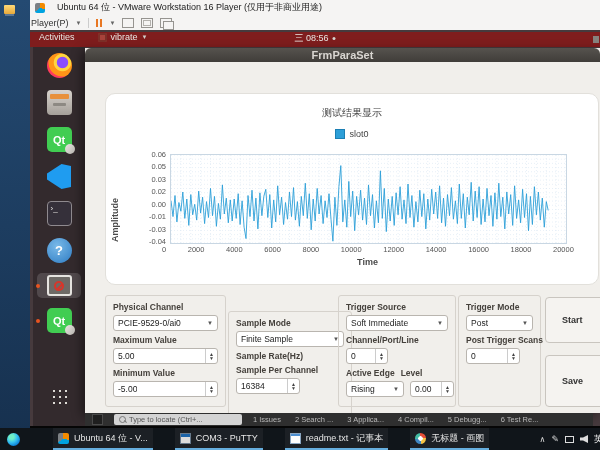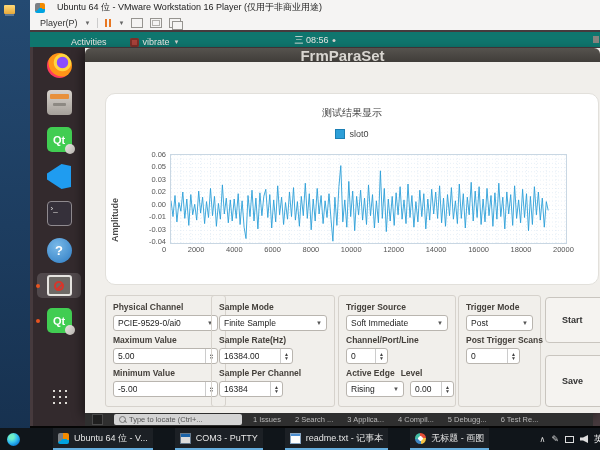--- a/index.html
+++ b/index.html
@@ -8,34 +8,34 @@
     background:linear-gradient(#244a72,#16304e);}
   
   .desk-ico{position:absolute;left:4px;top:5px;width:11px;height:9px;border-radius:1px;
     background:linear-gradient(#ffd978,#e8a93a);box-shadow:0 3px 0 -1px rgba(255,255,255,.25);}
   
   .vmwin{position:absolute;left:30px;top:0;width:570px;height:428px;background:#f5f4f3;}
   .vm-titlebar{height:15px;display:flex;align-items:center;gap:12px;padding-left:5px;
     font-size:9px;color:#222;white-space:nowrap;overflow:hidden;}
   .vm-appico{width:10px;height:10px;border-radius:2px;flex:0 0 auto;
     background:conic-gradient(#f38b00 0 30%,#00a3e0 30% 65%,#7c8084 65%);}
-  .vm-toolbar{height:15px;display:flex;align-items:center;gap:7px;padding-left:10px;
+  .vm-toolbar{height:15px;display:flex;align-items:center;gap:7px;padding-left:1px;
     font-size:9px;color:#333;border-bottom:1px solid #d9d8d6;}
   .caret-sm{font-size:6px;color:#666;}
   .tb-sep{width:1px;height:10px;background:#ccc;}
   .pause{display:flex;gap:2px;}
   .pause i{display:block;width:2px;height:8px;background:#e87722;}
   .tool-ico{width:10px;height:8px;border:1px solid #969490;position:relative;}
   .tool-ico.fullscreen::before{content:"";position:absolute;inset:1px;border:1px solid #b3b1ad;}
   .tool-ico.multimon::before{content:"";position:absolute;left:2px;top:2px;width:9px;height:7px;
     border:1px solid #969490;background:#f5f4f3;}
   
   .vm-screen{position:absolute;left:0;top:30px;right:0;bottom:0;background:#463a3d;overflow:hidden;}
-  .topbar{position:absolute;left:0;top:2px;right:0;height:15px;background:#0f766e;
-    display:flex;align-items:flex-end;color:#e8e6e2;font-size:9px;padding-left:32px;}
+  .topbar{position:absolute;left:0;top:2px;right:0;height:15px;background:#7f1d1d;
+    display:flex;align-items:flex-start;color:#e8e6e2;font-size:9px;}
   .activities{padding:0 9px;}
   .appmenu{display:flex;align-items:center;gap:4px;margin-left:14px;}
   .appmenu-ico{width:9px;height:9px;border-radius:2px;background:#a8423a;
     box-shadow:inset 0 0 0 2px #7c2f28;}
   .clock{position:absolute;left:50%;transform:translateX(-50%);display:flex;align-items:center;gap:4px;}
   .clock-dot{width:3px;height:3px;border-radius:50%;background:#d5d3cf;}
   .tb-right-sliver{position:absolute;right:1px;top:4px;width:6px;height:7px;background:#8a8螺680;background:#87837e;}
   
   .dock{position:absolute;left:3px;top:17px;bottom:2px;width:52px;background:rgba(22,16,20,.38);
     display:flex;flex-direction:column;align-items:center;padding:4px 0 20px;gap:8px;}
@@ -59,42 +59,42 @@
   .ic.blocked{background:#6e6a66;border:2px solid #e6e4e0;border-radius:3px;width:21px;height:17px;
     display:flex;align-items:center;justify-content:center;}
   .no-sign{width:10px;height:10px;border:2px solid #d8352a;border-radius:50%;position:relative;box-sizing:border-box;}
   .no-sign::before{content:"";position:absolute;left:-1px;top:3px;width:9px;height:2px;background:#d8352a;transform:rotate(-45deg);}
   .ic.showapps{width:16px;height:16px;border-radius:0;background-image:radial-gradient(#dedbd6 1.1px,transparent 1.4px);
     background-size:6px 6px;background-position:0 0;}
   
   .appwin{position:absolute;left:55px;top:18px;width:515px;height:365px;background:#f1efeb;
     box-shadow:-3px 3px 10px rgba(0,0,0,.45);}
   .app-titlebar{height:14px;background:linear-gradient(#56534e,#403d39);border-radius:6px 6px 0 0;
-    color:#d9d6d1;font-size:15px;font-weight:bold;display:flex;align-items:center;justify-content:center;}
+    color:#d9d6d1;font-size:11px;font-weight:bold;display:flex;align-items:center;justify-content:center;}
   
   .chart-panel{position:absolute;left:20px;top:45px;width:492px;height:190px;background:#fff;
     border:1px solid #e2e0db;border-radius:10px;}
   .chart-title{position:absolute;top:12px;width:100%;text-align:center;font-size:10px;color:#3d3d3d;}
   .legend{position:absolute;top:35px;width:100%;display:flex;justify-content:center;align-items:center;gap:4px;
     font-size:9px;color:#444;}
   .legend-swatch{width:8px;height:8px;background:#2d9fd8;border:1px solid #1b7fb4;}
   .plot{position:absolute;left:64px;top:60px;width:395px;height:88px;border:1px solid #c9d7e3;box-sizing:content-box;}
   .plot svg{display:block;width:100%;height:100%;}
   .y-ticks{position:absolute;left:16px;top:56px;width:44px;height:96px;display:flex;flex-direction:column;
     justify-content:space-between;align-items:flex-end;font-size:7.5px;color:#555;}
   .x-ticks{position:absolute;left:56px;top:151px;width:412px;display:flex;justify-content:space-between;
     font-size:7.5px;color:#555;}
   .ylabel{position:absolute;left:4px;top:60px;height:88px;display:flex;align-items:center;
     writing-mode:vertical-rl;transform:rotate(180deg);font-size:9px;font-weight:bold;color:#4a4a4a;}
   .xlabel{position:absolute;left:64px;top:163px;width:395px;text-align:center;font-size:9px;font-weight:bold;color:#4a4a4a;}
   
   .controls{position:absolute;left:0;top:245px;right:0;height:120px;}
   .group{position:absolute;top:2px;height:112px;border:1px solid #d6d2cc;border-radius:3px;
     padding:6px 7px 0;box-sizing:border-box;}
-  .group1{left:20px;width:121px;}.group2{left:126px;width:124px;}
+  .group1{left:20px;width:121px;}.group2{left:143px;width:124px;margin-top:16px;}
   .group3{left:253px;width:118px;}.group4{left:373px;width:83px;}
   .fld-label{font-size:8.5px;font-weight:bold;color:#45413c;margin:4px 0 3px;white-space:nowrap;}
   .fld-label:first-child{margin-top:0;}
   .control{height:16px;background:#fff;border:1px solid #b9b5af;border-radius:3px;display:flex;
     align-items:center;font-size:8.5px;color:#222;padding-left:4px;box-sizing:border-box;width:100%;}
   .control .val{white-space:nowrap;overflow:hidden;}
   .combo-caret{margin-left:auto;padding-right:4px;font-size:6px;color:#555;}
   .spin-btns{margin-left:auto;width:11px;height:100%;border-left:1px solid #ccc;display:flex;
     flex-direction:column;align-items:center;justify-content:center;font-size:5px;line-height:4px;color:#444;}
   [data-name="control-sample-rate"]{width:74px;}
@@ -310,20 +310,21 @@
               <div data-name="x-tick-label">4000</div>
               <div data-name="x-tick-label">6000</div>
               <div data-name="x-tick-label">8000</div>
               <div data-name="x-tick-label">10000</div>
               <div data-name="x-tick-label">12000</div>
               <div data-name="x-tick-label">14000</div>
               <div data-name="x-tick-label">16000</div>
               <div data-name="x-tick-label">18000</div>
               <div data-name="x-tick-label">20000</div>
             </div>
+          <div class="xlabel" data-name="x-axis-title">Time</div>
         </div>
 
         <div class="controls" data-name="parameter-controls">
           <div class="group group1" id="group1" data-name="group-physical-channel">
               <div class="fld-label" data-name="field-label-physical-channel">Physical Channel</div>
               <div class="control combo" data-name="control-physical-channel">
                 <span class="val" data-name="physical-channel-value">PCIE-9529-0/ai0</span>
                 <span class="combo-caret" data-name="dropdown-caret-icon">▼</span>
               </div>
               <div class="fld-label" data-name="field-label-maximum-value">Maximum Value</div>
@@ -343,27 +344,20 @@
                 </span>
               </div>
             </div>
           <div class="group group2" id="group2" data-name="group-sample">
               <div class="fld-label" data-name="field-label-sample-mode">Sample Mode</div>
               <div class="control combo" data-name="control-sample-mode">
                 <span class="val" data-name="sample-mode-value">Finite Sample</span>
                 <span class="combo-caret" data-name="dropdown-caret-icon">▼</span>
               </div>
               <div class="fld-label" data-name="field-label-sample-rate">Sample Rate(Hz)</div>
-              <div class="control spin" data-name="control-sample-rate">
-                <span class="val" data-name="sample-rate-value">16384.00</span>
-                <span class="spin-btns" data-name="spinner-buttons">
-                  <span>▲</span>
-                  <span>▼</span>
-                </span>
-              </div>
               <div class="fld-label" data-name="field-label-sample-per-channel">Sample Per Channel</div>
               <div class="control spin" data-name="control-sample-per-channel">
                 <span class="val" data-name="sample-per-channel-value">16384</span>
                 <span class="spin-btns" data-name="spinner-buttons">
                   <span>▲</span>
                   <span>▼</span>
                 </span>
               </div>
             </div>
           <div class="group group3" id="group3" data-name="group-trigger-source">

